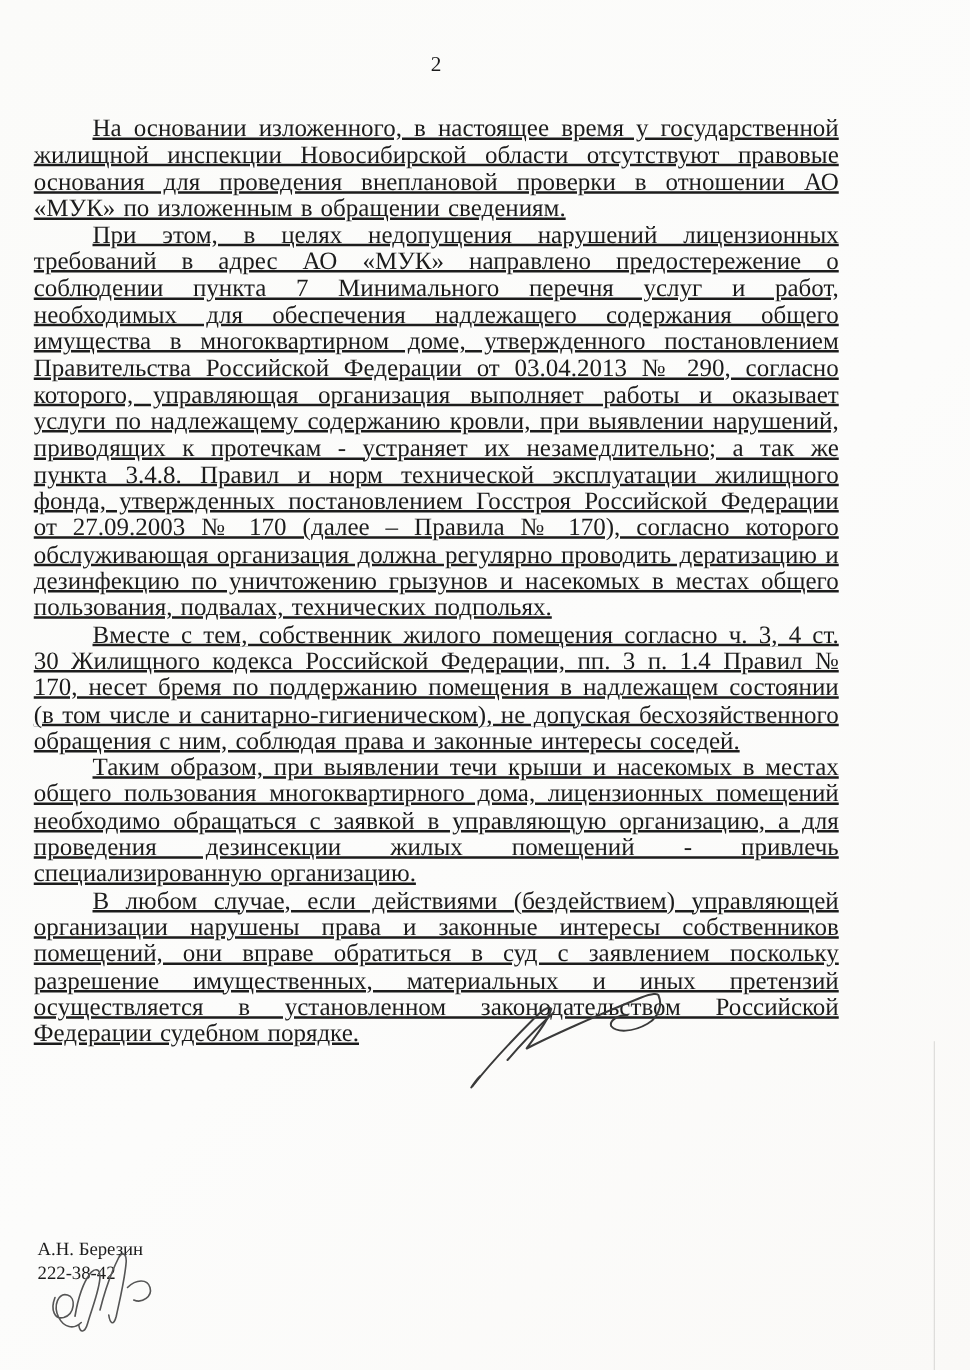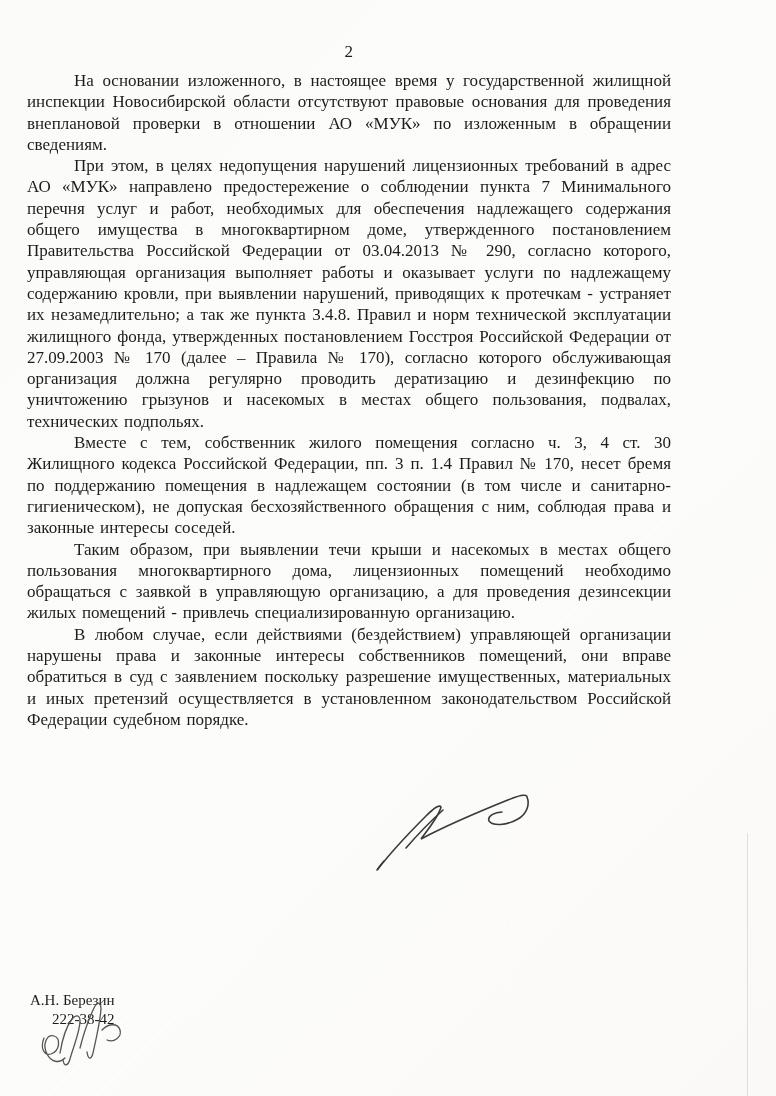--- a/index.html
+++ b/index.html
@@ -23,27 +23,28 @@
     position: absolute;
     top: 42px;
     left: 27px;
     width: 644px;
     text-align: center;
     font-size: 17px;
     letter-spacing: 0.5px;
   }
   .body-text {
     position: absolute;
-    top: 70px;
+    top: 93px;
     left: 27px;
     width: 644px;
-    font-size: 17px;
+    font-size: 20px;
     line-height: 21.3px;
     text-align: justify;
     word-spacing: 1.5px;
+    text-decoration: underline;
   }
   .body-text p {
     margin: 0;
     text-indent: 47px;
   }
   .sig-row {
     position: absolute;
     top: 820px;
     left: 27px;
     width: 653px;
@@ -72,21 +73,20 @@
     left: 348px;
     width: 220px;
     height: 110px;
   }
   .footer-block {
     position: absolute;
     top: 991px;
     left: 30px;
     font-size: 15px;
     line-height: 19px;
-    text-align: right;
   }
   .sig-executor {
     top: 998px;
     left: 32px;
     width: 100px;
     height: 80px;
     color: #555;
   }
   .sig-executor path { stroke-width: 1.3; }
   .scan-line {

